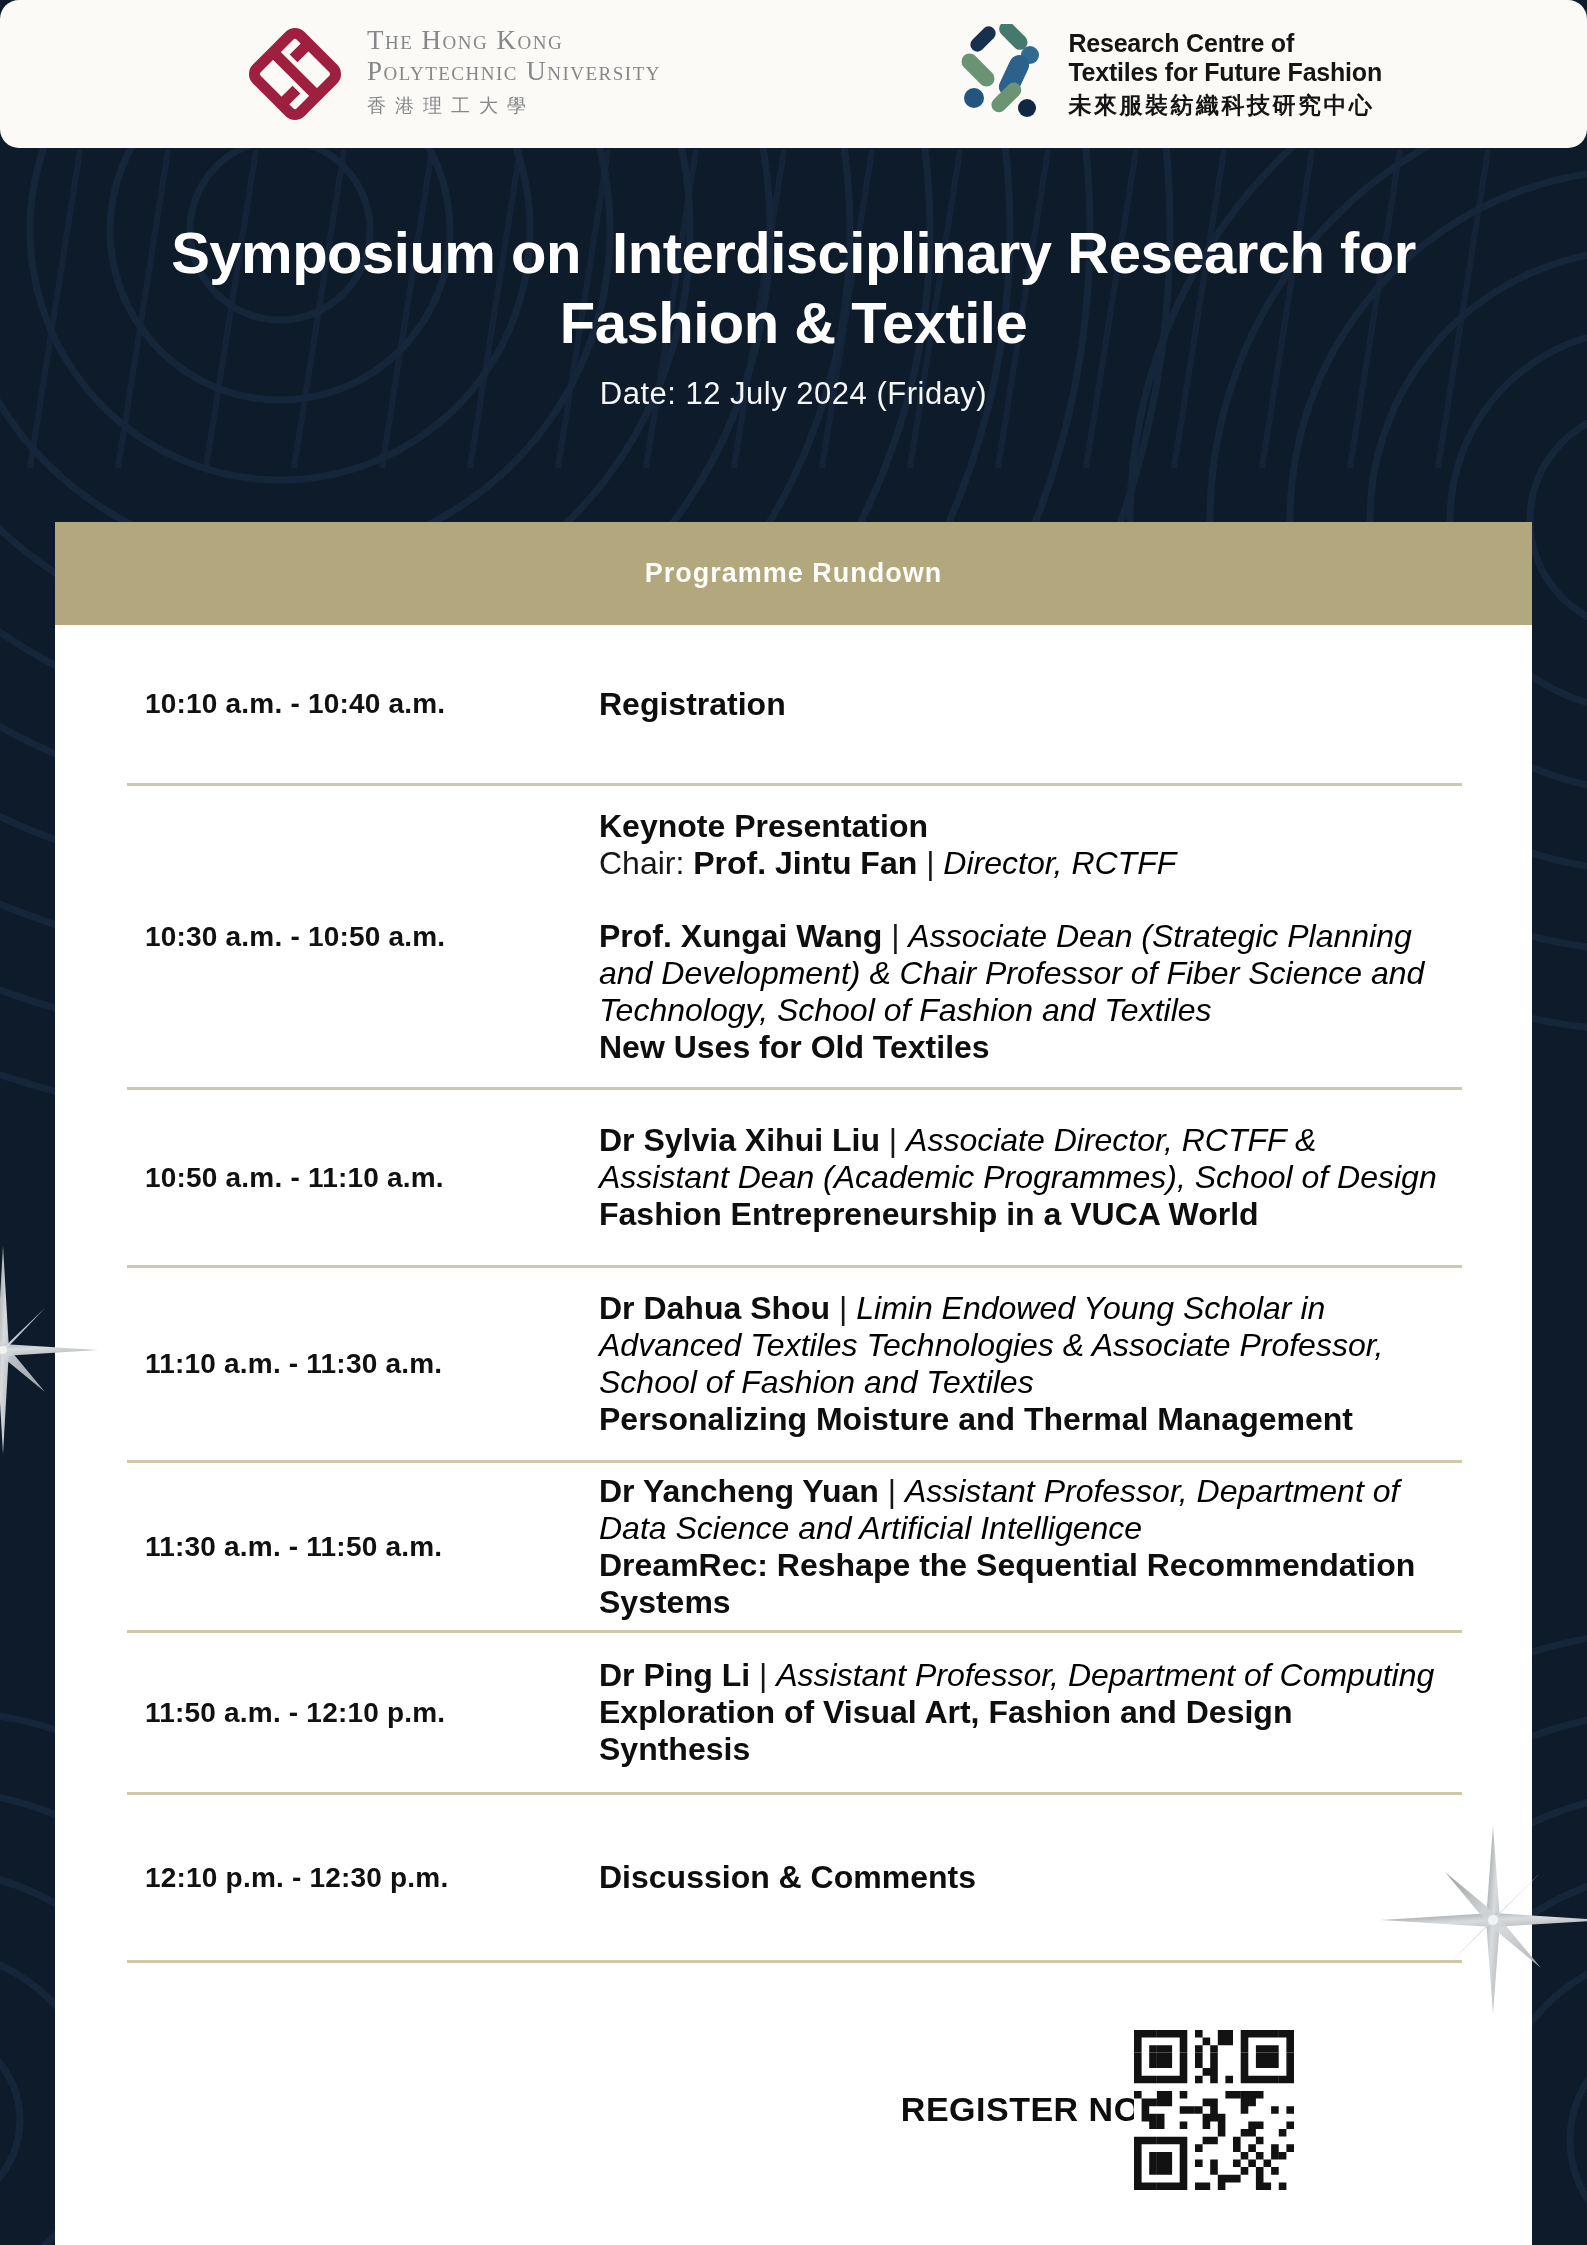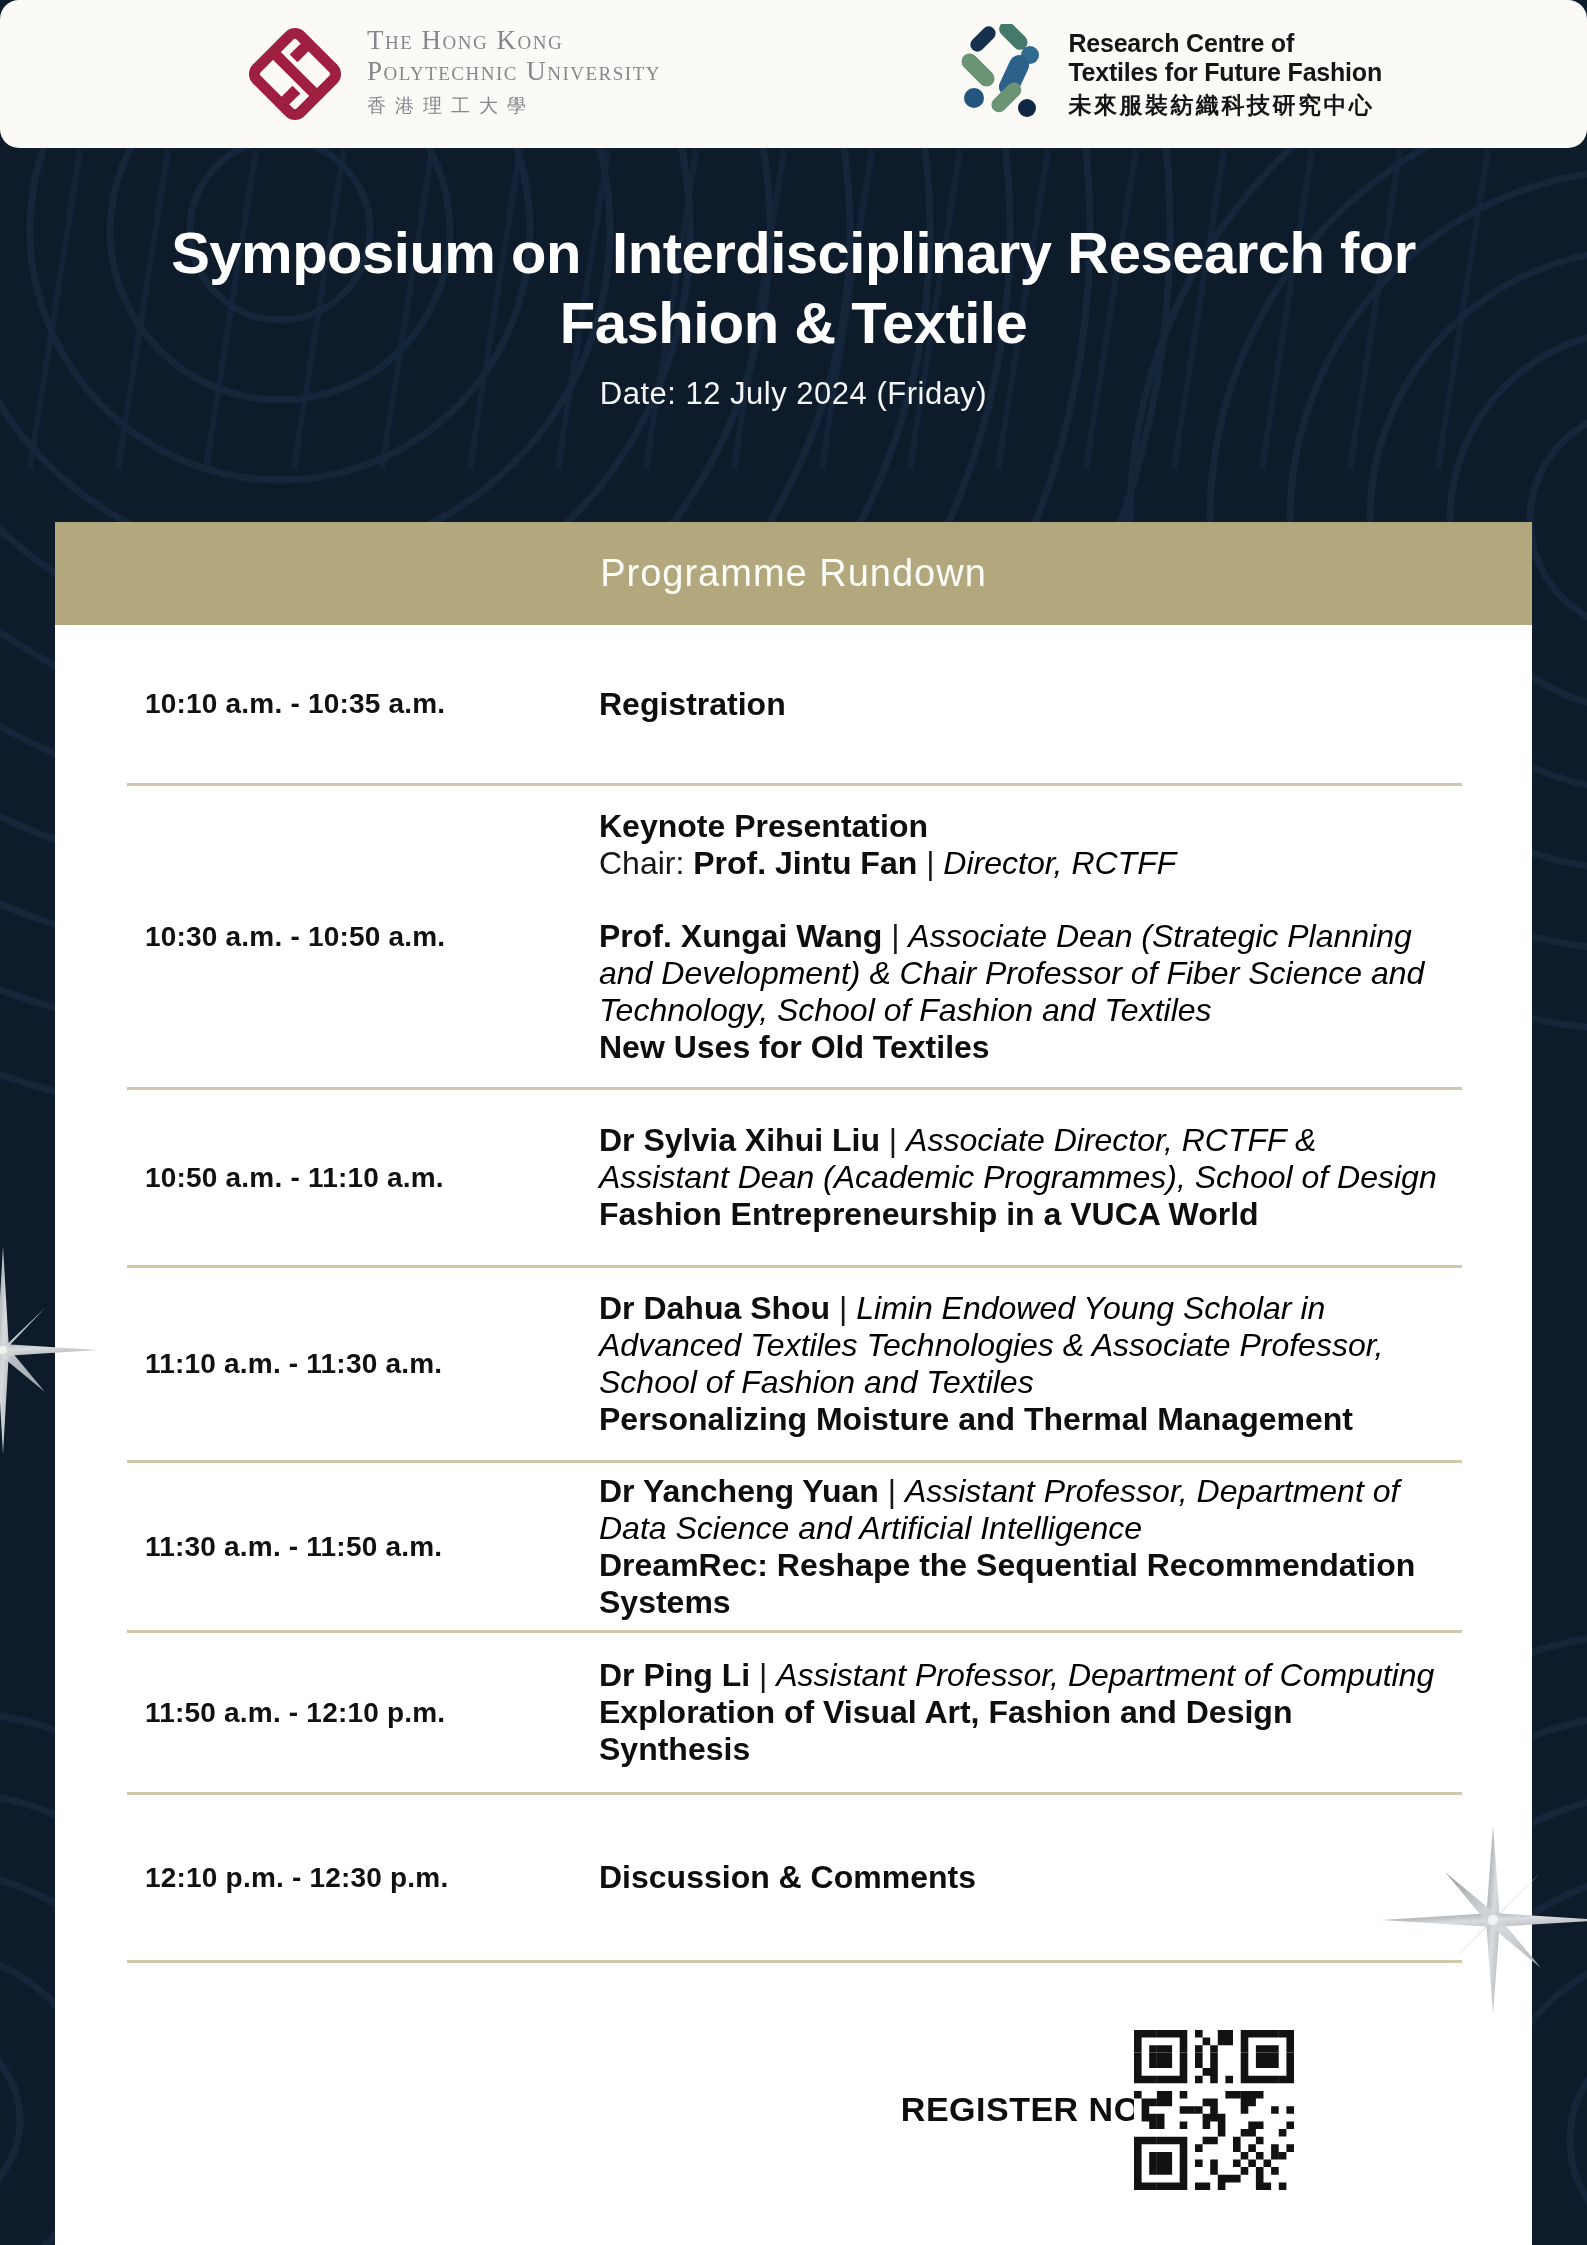--- a/index.html
+++ b/index.html
@@ -33,21 +33,21 @@
     font-size:58px; font-weight:bold; letter-spacing:-0.5px; line-height:70px;
     white-space:pre-wrap;
   }
   .hero-date { position:absolute; top:228px; left:0; width:100%; text-align:center; font-size:31px; letter-spacing:0.5px; font-weight:400; color:#f4f6f8; }
   .hero-venue { position:absolute; top:274px; left:0; width:100%; text-align:center; font-size:31px; letter-spacing:0.3px; font-weight:400; color:#f4f6f8; }
   
   .banner {
     position:absolute; left:55px; top:522px; width:1477px; height:103px;
     background:#b3a77d; z-index:2; display:flex; align-items:center; justify-content:center;
   }
-  .banner-title { color:#fdfdf9; font-size:38px; font-weight:normal; letter-spacing:1px; }
+  .banner-title { color:#fdfdf9; font-size:27px; font-weight:bold; letter-spacing:1px; }
   
   .panel {
     position:absolute; left:55px; top:625px; width:1477px; height:1620px;
     background:#ffffff; z-index:2;
   }
   .ptable { margin:0 70px 0 72px; }
   .prow {
     display:flex; align-items:center;
     border-bottom:3px solid #cfc8ab;
   }
@@ -189,21 +189,21 @@
     <div class="hero-date">Date: 12 July 2024 (Friday)</div>
   </div>
 
   <div class="banner">
     <div class="banner-title">Programme Rundown</div>
   </div>
 
   <div class="panel">
     <div class="ptable" id="prog-rows">
         <div class="prow">
-          <div class="ptime">10:10 a.m. - 10:35 a.m.</div>
+          <div class="ptime">10:10 a.m. - 10:40 a.m.</div>
           <div class="pcontent">
             <div class="pline"><strong>Registration</strong></div>
           </div>
         </div>
         <div class="prow">
           <div class="ptime">10:30 a.m. - 10:50 a.m.</div>
           <div class="pcontent">
             <div class="pline"><strong>Keynote Presentation</strong></div>
             <div class="pline"><span>Chair: </span><strong>Prof. Jintu Fan</strong><span> | </span><em>Director, RCTFF</em></div>
             <div class="gap"></div>

